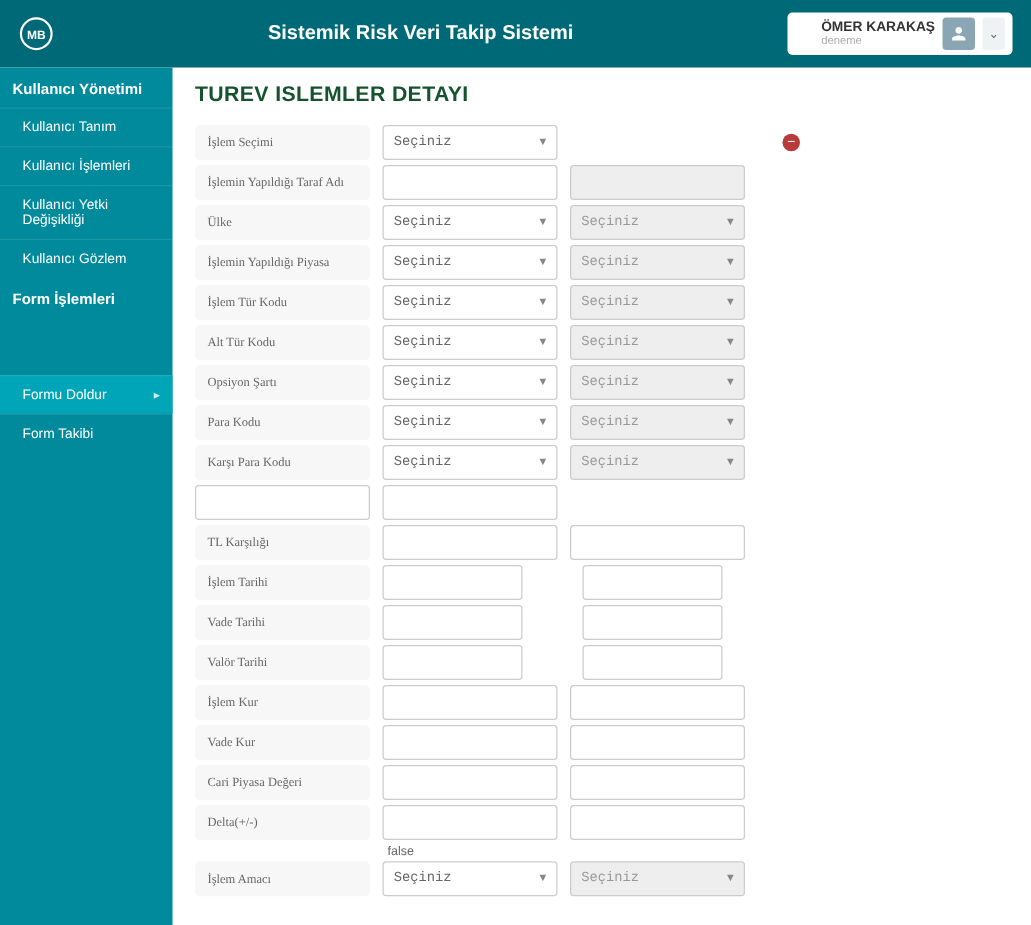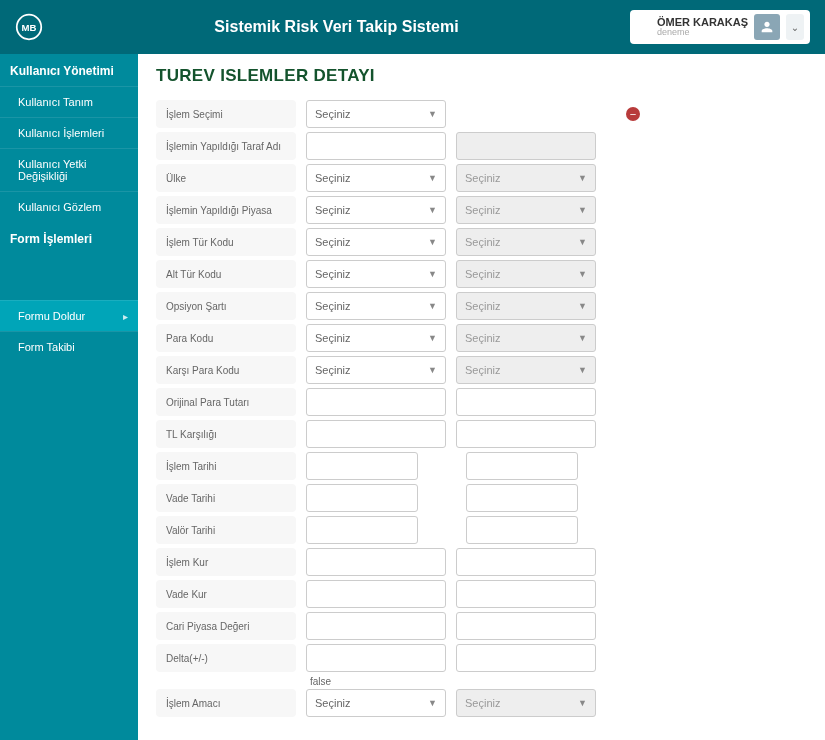--- a/index.html
+++ b/index.html
@@ -51,32 +51,33 @@
   .side-item.active::after { content: '▸'; font-size: 10px; color: #fff; opacity: 0.8; }
 
   .main { flex: 1; padding: 12px 30px 20px 18px; }
   .page-title { font-size: 17px; color: #14532d; font-weight: bold; margin-bottom: 14px; letter-spacing: 0.3px; }
 
   .row { display: flex; align-items: center; margin-bottom: 4px; gap: 10px; }
   .label-cell {
     width: 140px; background: #f7f7f7;
     padding: 8px 10px; border-radius: 4px;
     font-size: 10px; color: #666; min-height: 28px;
-    display:flex; align-items:center;
+    display:flex; align-items:center;font-family:Liberation Serif, serif;
   }
   .col-headers { display: flex; gap: 10px; margin: 6px 0 4px 0; }
   .col-headers .spacer { width: 140px; }
   .col-head { width: 140px; font-size: 10px; color: #777; padding-left: 4px; }
 
   .control {
     width: 140px; height: 28px;
     border: 1px solid #ccc; border-radius: 3px;
     background: #fff; display: flex; align-items: center;
     padding: 0 8px; font-size: 11px; color: #666;
     position: relative;
+    font-family: Liberation Mono, monospace;
   }
   .control.select::after {
     content: '▼'; position: absolute; right: 8px; font-size: 9px; color: #888;
   }
   .control.disabled { background: #eee; color: #999; }
   .control.narrow { width: 112px; }
   .control.input { color: #333; }
 
   .minus-btn {
     width: 14px; height: 14px; border-radius: 50%;
@@ -179,21 +180,20 @@
       <div class="control select disabled">Seçiniz</div>
     </div>
 
     <div class="row">
       <div class="label-cell">Karşı Para Kodu</div>
       <div class="control select">Seçiniz</div>
       <div class="control select disabled">Seçiniz</div>
     </div>
 
     <div class="row">
-      <div class="label-cell">Orijinal Para Tutarı</div>
       <div class="control input"></div>
       <div class="control input"></div>
     </div>
 
     <div class="row">
       <div class="label-cell">TL Karşılığı</div>
       <div class="control input"></div>
       <div class="control input"></div>
     </div>
 

